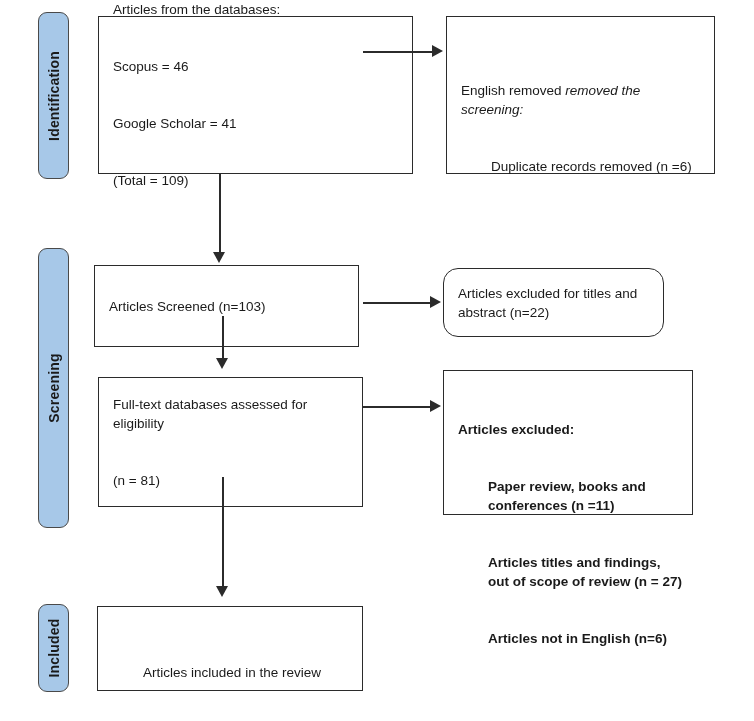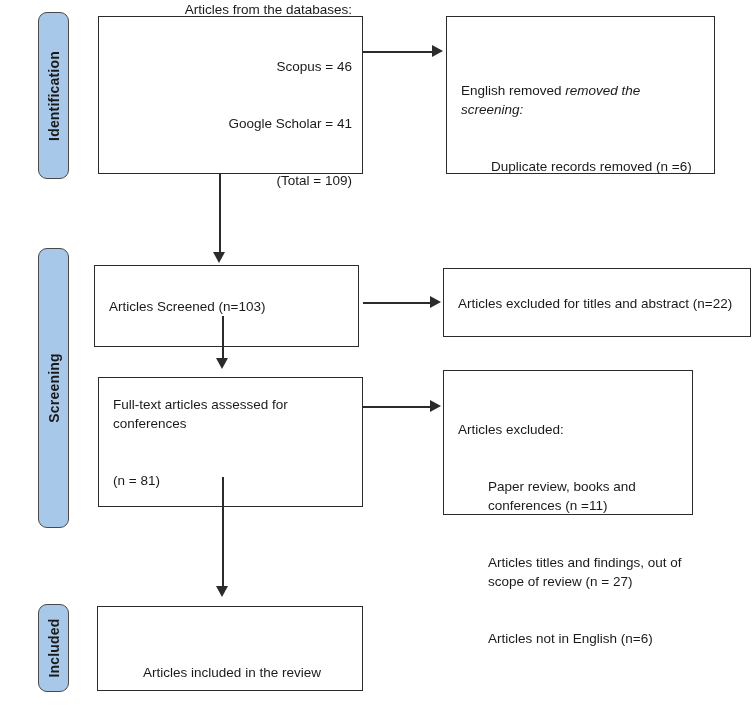--- a/index.html
+++ b/index.html
@@ -51,20 +51,21 @@
     line-height: 19px;
     color: #1a1a1a;
     white-space: pre-wrap;
   }
   .node-text.mid {
     top: 50%;
     transform: translateY(-50%);
   }
   .node-text.top {
     top: 11px;
+    font-weight: bold;
   }
   .indent {
     display: block;
     padding-left: 30px;
     text-indent: 0;
   }
   .ital {
     font-style: italic;
   }
   .v-line {
@@ -104,21 +105,21 @@
   </div>
 
   <div class="stage-bar" style="left:38px; top:248px; width:31px; height:280px;">
     <span class="stage-bar-label">Screening</span>
   </div>
 
   <div class="stage-bar" style="left:38px; top:604px; width:31px; height:88px;">
     <span class="stage-bar-label">Included</span>
   </div>
 
-  <div class="node-box" style="left:98px; top:16px; width:265px; height:158px;text-align:right;">
+  <div class="node-box" style="left:98px; top:16px; width:315px; height:158px;">
     <div class="node-text mid">
       <div>Articles from the databases:</div>
       <div>Scopus = 46</div>
       <div>Google Scholar = 41</div>
       <div>(Total = 109)</div>
     </div>
   </div>
 
   <div class="node-box" style="left:446px; top:16px; width:269px; height:158px;">
     <div class="node-text" style="top:26px;">
@@ -126,29 +127,29 @@
       <div class="indent">Duplicate records removed (n =6)</div>
     </div>
   </div>
 
   <div class="node-box" style="left:94px; top:265px; width:265px; height:82px;">
     <div class="node-text mid">
       <div>Articles Screened (n=103)</div>
     </div>
   </div>
 
-  <div class="node-box" style="left:443px; top:268px; width:308px; height:69px;">
+  <div class="node-box" style="left:443px; top:268px; width:221px; height:69px;border-radius:15px;">
     <div class="node-text mid">
       <div>Articles excluded for titles and abstract (n=22)</div>
     </div>
   </div>
 
   <div class="node-box" style="left:98px; top:377px; width:265px; height:130px;">
     <div class="node-text mid">
-      <div>Full-text articles assessed for conferences</div>
+      <div>Full-text databases assessed for eligibility</div>
       <div>(n = 81)</div>
     </div>
   </div>
 
   <div class="node-box" style="left:443px; top:370px; width:250px; height:145px;">
     <div class="node-text top">
       <div>Articles excluded:</div>
       <div class="indent">Paper review, books and conferences (n =11)</div>
       <div class="indent">Articles titles and findings, out of scope of review (n = 27)</div>
       <div class="indent">Articles not in English (n=6)</div>

